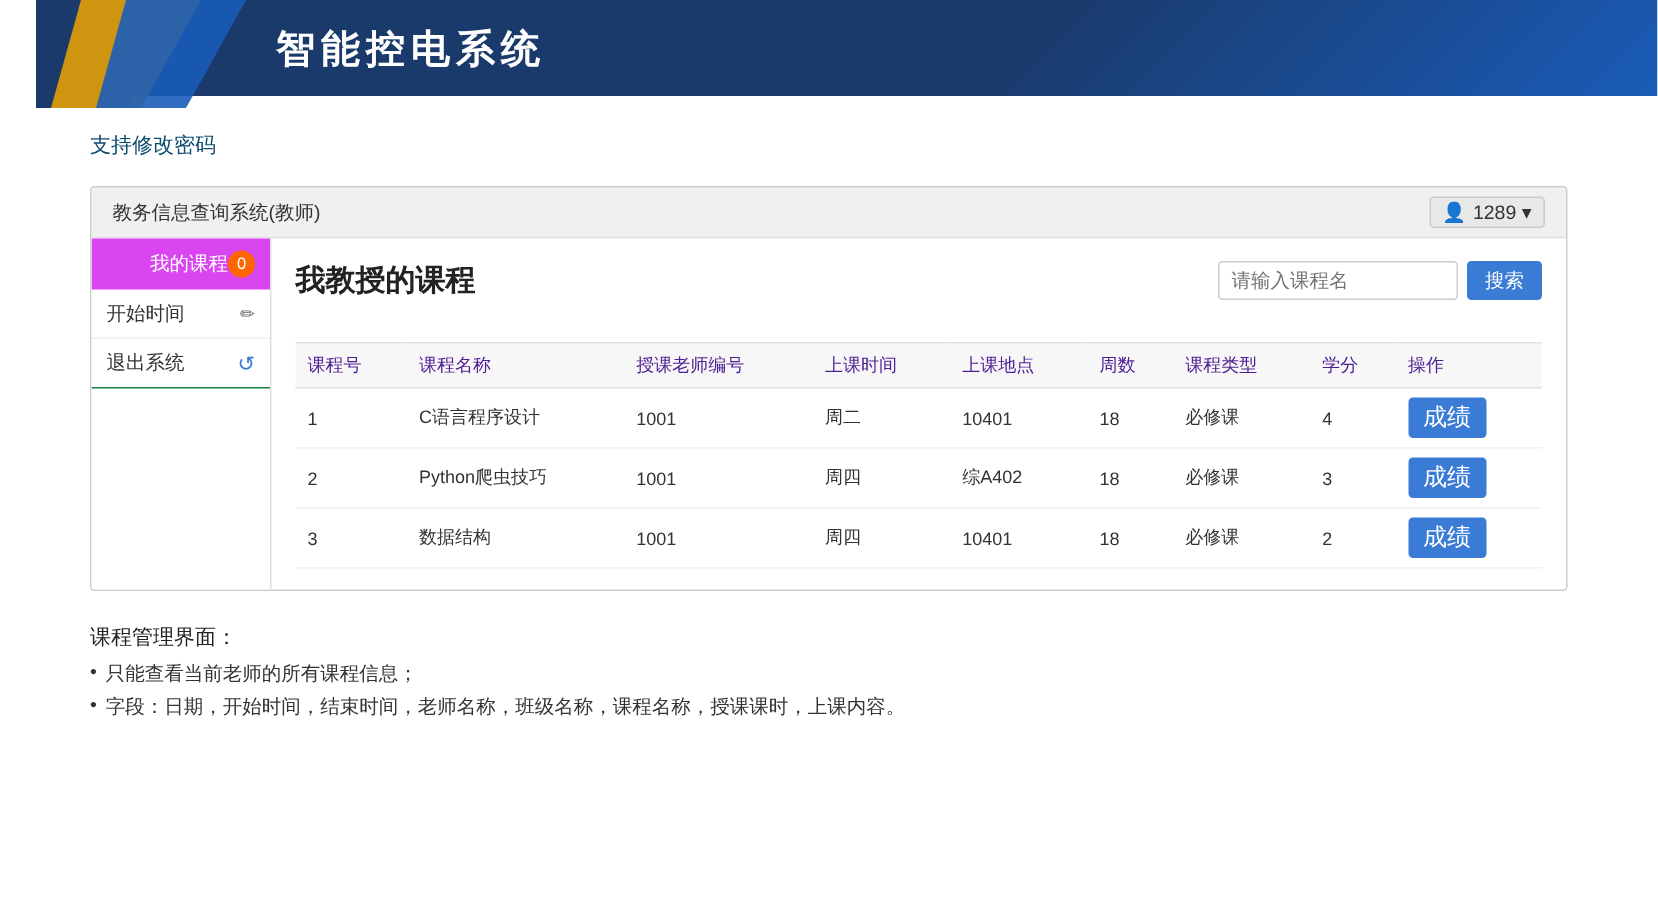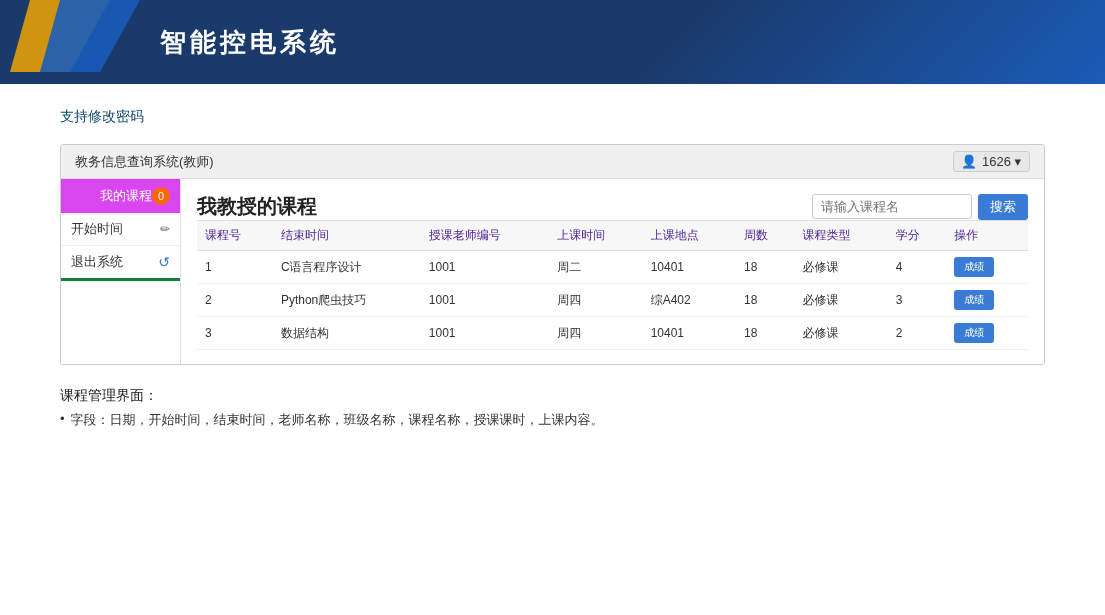--- a/index.html
+++ b/index.html
@@ -1,25 +1,26 @@
 <!DOCTYPE html>
 <html><head>
   <meta charset="utf-8">
   <style>
     * { box-sizing: border-box; margin: 0; padding: 0; }
     body { font-family: 'Microsoft YaHei', Arial, sans-serif; background: #fff; width: 1105px; min-height: 615px; overflow: hidden; }
 
     
     .header {
       background: linear-gradient(135deg, #1a3a6b 0%, #1a3a6b 60%, #1a5cb8 100%);
-      height: 84px;
+      height: 64px;
       display: flex;
       align-items: center;
       padding-left: 160px;
       position: relative;
+      margin-left: 24px;
     }
     .header-logo {
       position: absolute;
       left: 0;
       top: 0;
       width: 140px;
       height: 72px;
       overflow: hidden;
     }
     .header-logo svg {
@@ -133,50 +134,49 @@
       border-bottom: 1px solid #f0f0f0;
       cursor: pointer;
     }
     .sidebar-item-logout {
       display: flex;
       align-items: center;
       justify-content: space-between;
       padding: 7px 10px;
       font-size: 13px;
       color: #333;
-      border-bottom: 3px solid #15803d;
+      border-bottom: 1px solid #15803d;
       cursor: pointer;
     }
     .sidebar-responsive {
       padding: 8px 10px;
       font-size: 12px;
       color: #888;
     }
     .icon-pencil { font-size: 12px; color: #666; }
     .icon-refresh { font-size: 14px; color: #3a7bd5; }
 
     
     .demo-main {
       flex: 1;
       padding: 14px 16px;
     }
     .main-header {
       display: flex;
       align-items: center;
       justify-content: space-between;
-      margin-bottom: 0;
+      margin-bottom: 28px;
     }
     .main-title {
       font-size: 20px;
       font-weight: bold;
       color: #222;
     }
     .search-area {
       display: flex;
-      align-items: center;
       gap: 6px;
     }
     .search-input {
       border: 1px solid #ccc;
       border-radius: 3px;
       padding: 4px 8px;
       font-size: 13px;
       color: #aaa;
       width: 160px;
       outline: none;
@@ -213,21 +213,21 @@
       padding: 6px 8px;
       color: #333;
       border-bottom: 1px solid #f0f0f0;
     }
     .btn-score {
       background: #3a7bd5;
       color: #fff;
       border: none;
       border-radius: 3px;
       padding: 3px 10px;
-      font-size: 10px;
+      font-size: 16px;
       cursor: pointer;
     }
 
     
     .notes {
       padding: 0 0 0 0;
     }
     .notes-title {
       font-size: 14px;
       color: #222;
@@ -271,21 +271,21 @@
   <div class="page-heading">
     <span class="page-heading-subtitle">支持修改密码</span>
   </div>
 
   <div class="demo-window">
 
     <div class="demo-topbar">
       <span class="demo-topbar-title">教务信息查询系统(教师)</span>
       <div class="demo-topbar-user">
         <span>👤</span>
-        <span>1626 ▾</span>
+        <span>1289 ▾</span>
       </div>
     </div>
 
     <div class="demo-body">
 
       <div class="demo-sidebar">
         <div class="sidebar-item-my-course">
           <span>我的课程</span>
           <span class="sidebar-badge">0</span>
         </div>
@@ -305,21 +305,21 @@
           <div class="search-area">
             <input class="search-input" type="text" placeholder="请输入课程名" style="">
             <button class="search-btn">搜索</button>
           </div>
         </div>
 
         <table class="course-table">
           <thead>
             <tr>
               <th>课程号</th>
-              <th>结束时间</th>
+              <th>课程名称</th>
               <th>授课老师编号</th>
               <th>上课时间</th>
               <th>上课地点</th>
               <th>周数</th>
               <th>课程类型</th>
               <th>学分</th>
               <th>操作</th>
             </tr>
           </thead>
           <tbody id="course-tbody">
@@ -358,17 +358,18 @@
   </tr>
             </tbody>
         </table>
       </div>
     </div>
   </div>
 
   <div class="notes">
     <div class="notes-title">课程管理界面：</div>
     <ul class="notes-list" id="notes-list">
+        <li>只能查看当前老师的所有课程信息；</li>
         <li>字段：日期，开始时间，结束时间，老师名称，班级名称，课程名称，授课课时，上课内容。</li>
       </ul>
   </div>
 
 </div>
 
 </body></html>

